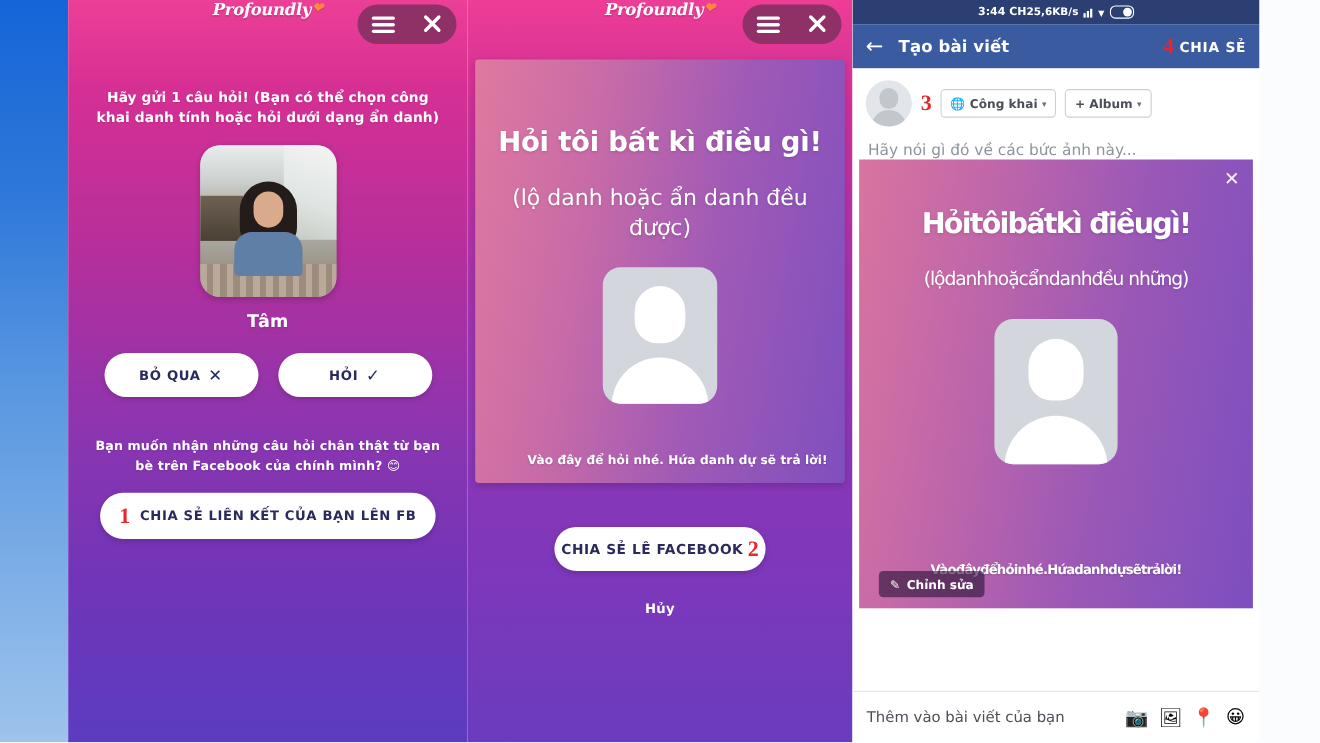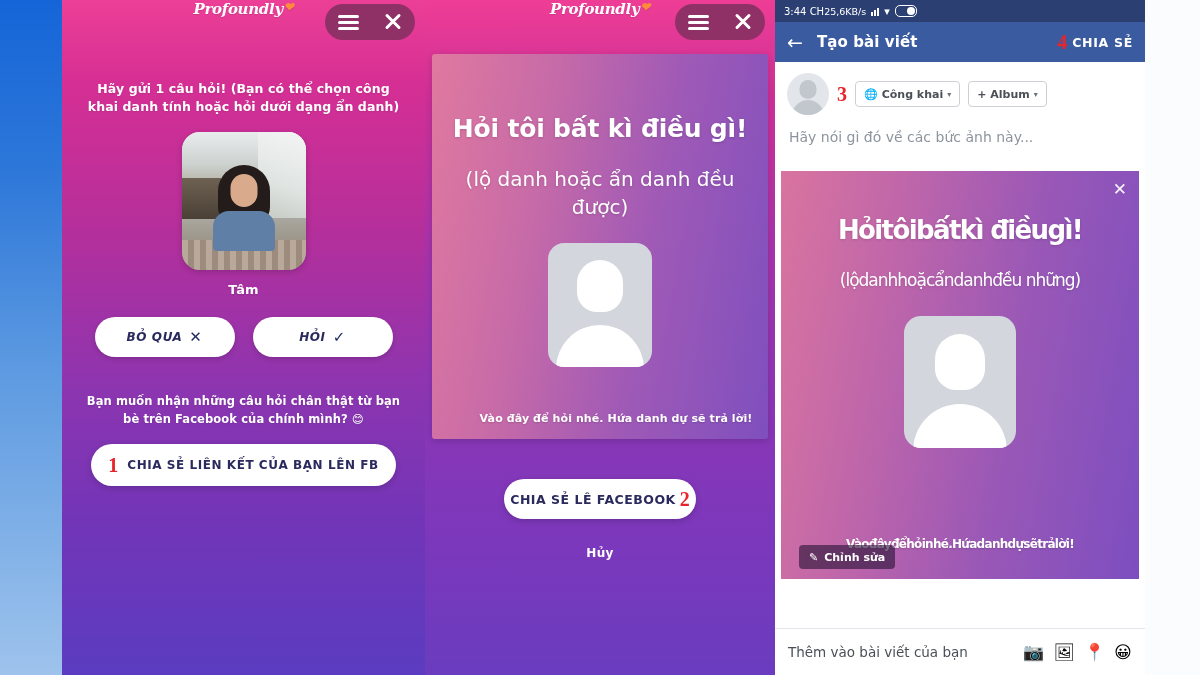--- a/index.html
+++ b/index.html
@@ -64,30 +64,29 @@
   .ph-table{position:absolute;left:0;bottom:0;width:100%;height:22%;
     background:repeating-linear-gradient(90deg,#b9a99a 0 6px,#9d8b7d 6px 12px);}
   .ph-hair{position:absolute;left:50%;top:24%;transform:translateX(-50%);
     width:52px;height:60px;border-radius:26px 26px 18px 18px;background:#241c1a;}
   .ph-face{position:absolute;left:50%;top:30%;transform:translateX(-50%);
     width:27px;height:33px;border-radius:14px;background:#d9ab8c;}
   .ph-body{position:absolute;left:50%;top:57%;transform:translateX(-50%);
     width:62px;height:40px;border-radius:16px 16px 4px 4px;background:#5f7fa6;}
 
   .person-name{
-    text-align:center;color:#ffffff;font-size:13px;font-weight:bold;
+    text-align:center;color:#ffffff;font-size:16px;font-weight:bold;
     margin-top:12px;letter-spacing:.2px;text-shadow:0 1px 2px rgba(0,0,0,.14);
   }
   .pill-row{display:flex;justify-content:center;gap:18px;margin-top:20px;}
   .pill{
     background:#ffffff;border-radius:22px;height:40px;min-width:140px;
     display:flex;align-items:center;justify-content:center;gap:7px;
     color:#2a2a5e;font-size:12px;font-weight:bold;letter-spacing:.6px;
     box-shadow:0 2px 5px rgba(0,0,0,.16);
-    font-style:italic;
   }
   .pill .gl{font-size:15px;font-weight:normal;color:#1e2a62;}
   .p1-sub{
     margin:36px 20px 0;text-align:center;color:#ffffff;
     font-size:11.5px;font-weight:bold;line-height:1.5;letter-spacing:.1px;
     text-shadow:0 1px 2px rgba(0,0,0,.12);
   }
   .wide-pill{
     margin:16px auto 0;width:305px;height:42px;background:#ffffff;border-radius:22px;
     display:flex;align-items:center;justify-content:center;gap:9px;
@@ -133,21 +132,21 @@
     display:flex;align-items:center;justify-content:center;gap:4px;
     box-shadow:0 2px 6px rgba(0,0,0,.18);
   }
   .share-pill .lbl{color:#2a2a5e;font-size:12.5px;font-weight:bold;letter-spacing:.5px;}
   .cancel{margin-top:27px;text-align:center;color:#ffffff;font-size:12px;font-weight:bold;letter-spacing:.3px;}
 
   
   .panel3{position:absolute;left:775px;top:0;width:370px;height:675px;background:#ffffff;overflow:hidden;}
   .statusbar{
     height:22px;background:#2b3f72;display:flex;align-items:center;
-    justify-content:flex-start;padding:0 9px;color:#ffffff;font-size:10px;font-weight:normal;
+    justify-content:center;padding:0 9px;color:#ffffff;font-size:10px;font-weight:bold;
   }
   .sb-right{display:flex;align-items:center;gap:5px;}
   .sb-speed{font-size:9.5px;}
   .sig{display:flex;align-items:flex-end;gap:1px;height:9px;}
   .sig i{display:block;width:2px;background:#fff;}
   .sig i:nth-child(1){height:4px}.sig i:nth-child(2){height:6px}.sig i:nth-child(3){height:8px}
   .wifi{font-size:11px;}
   .batt{width:20px;height:10px;border:1.5px solid #fff;border-radius:5px;position:relative;}
   .batt:after{content:"";position:absolute;right:1px;top:1px;bottom:1px;width:8px;background:#fff;border-radius:4px;}
 
@@ -162,21 +161,21 @@
   .fb-compose{padding:11px 12px 0;display:flex;align-items:center;gap:8px;}
   .fb-avatar{width:42px;height:42px;border-radius:21px;background:#e2e5ea;position:relative;overflow:hidden;flex:none;}
   .fb-avatar .h{position:absolute;left:50%;top:7px;transform:translateX(-50%);width:17px;height:19px;border-radius:9px;background:#c2c7ce;}
   .fb-avatar .b{position:absolute;left:50%;bottom:-7px;transform:translateX(-50%);width:32px;height:22px;border-radius:16px 16px 0 0;background:#c2c7ce;}
   .chip{
     border:1px solid #ccd0d5;border-radius:4px;height:24px;padding:0 8px;
     display:flex;align-items:center;gap:4px;color:#4b4f56;font-size:11px;font-weight:bold;background:#fff;
   }
   .chip .car{font-size:8px;color:#6b7078;}
   .globe{font-size:11px;}
-  .fb-placeholder{padding:14px 14px 26px;color:#8d949e;font-size:14px;}
+  .fb-placeholder{padding:14px 14px 0;color:#8d949e;font-size:14px;}
 
   .fb-imgcard{
     margin:0 6px;height:408px;position:relative;overflow:hidden;
     background:linear-gradient(100deg,#d9749f 0%,#bf66aa 30%,#9a58b6 62%,#7d4ec0 100%);
   }
   .fb-x{position:absolute;right:12px;top:10px;color:#fff;font-size:17px;line-height:1;opacity:.92;}
   .fb-title2{
     margin-top:44px;text-align:center;color:#ffffff;font-size:26px;font-weight:bold;
     letter-spacing:-1.6px;text-shadow:0 1px 3px rgba(0,0,0,.15);
   }

